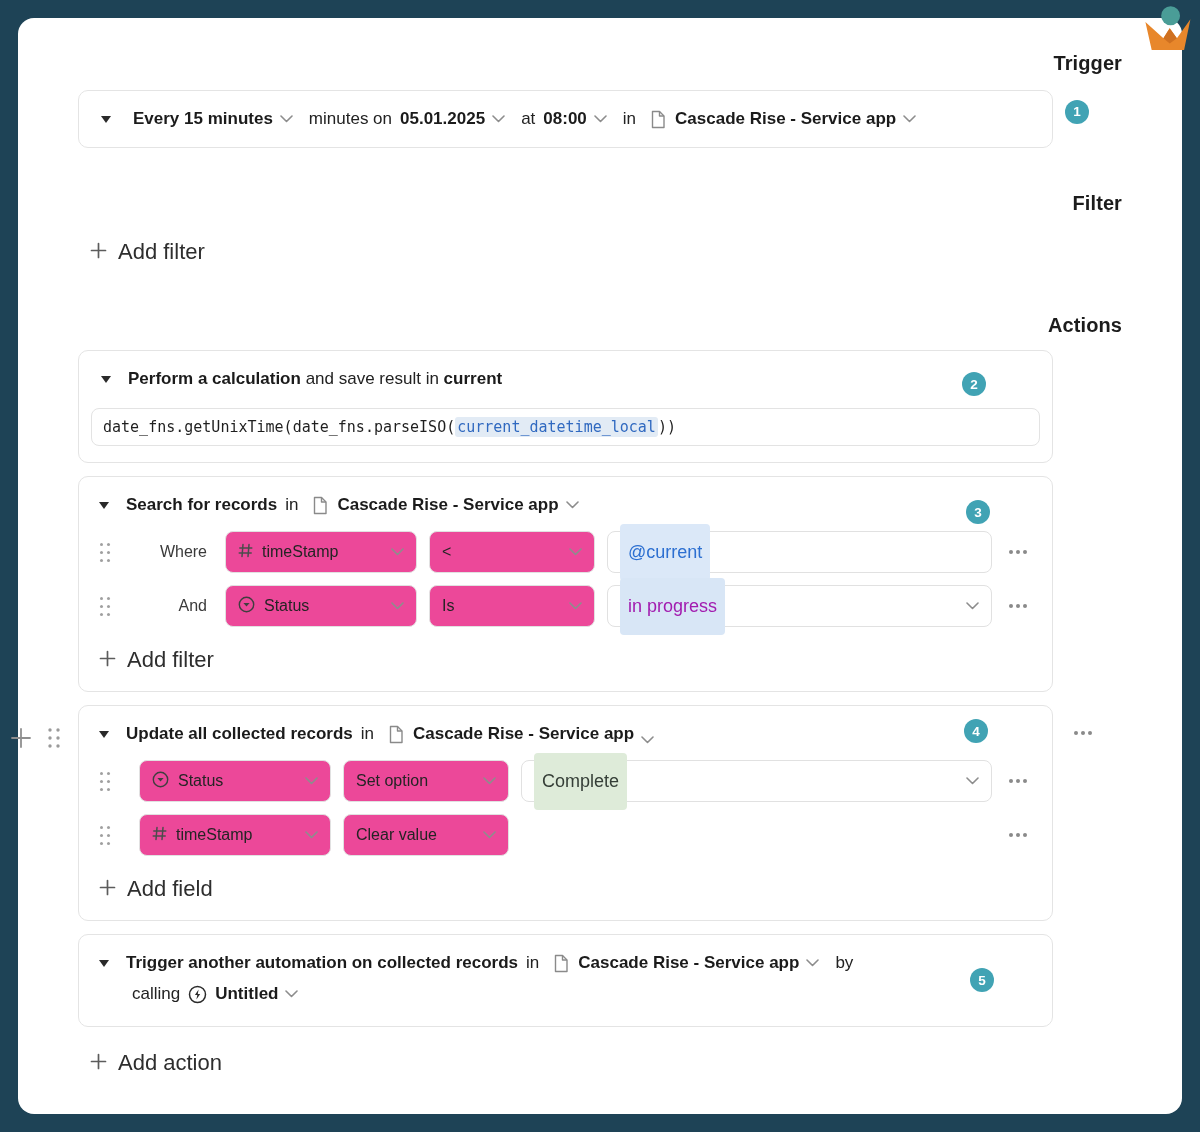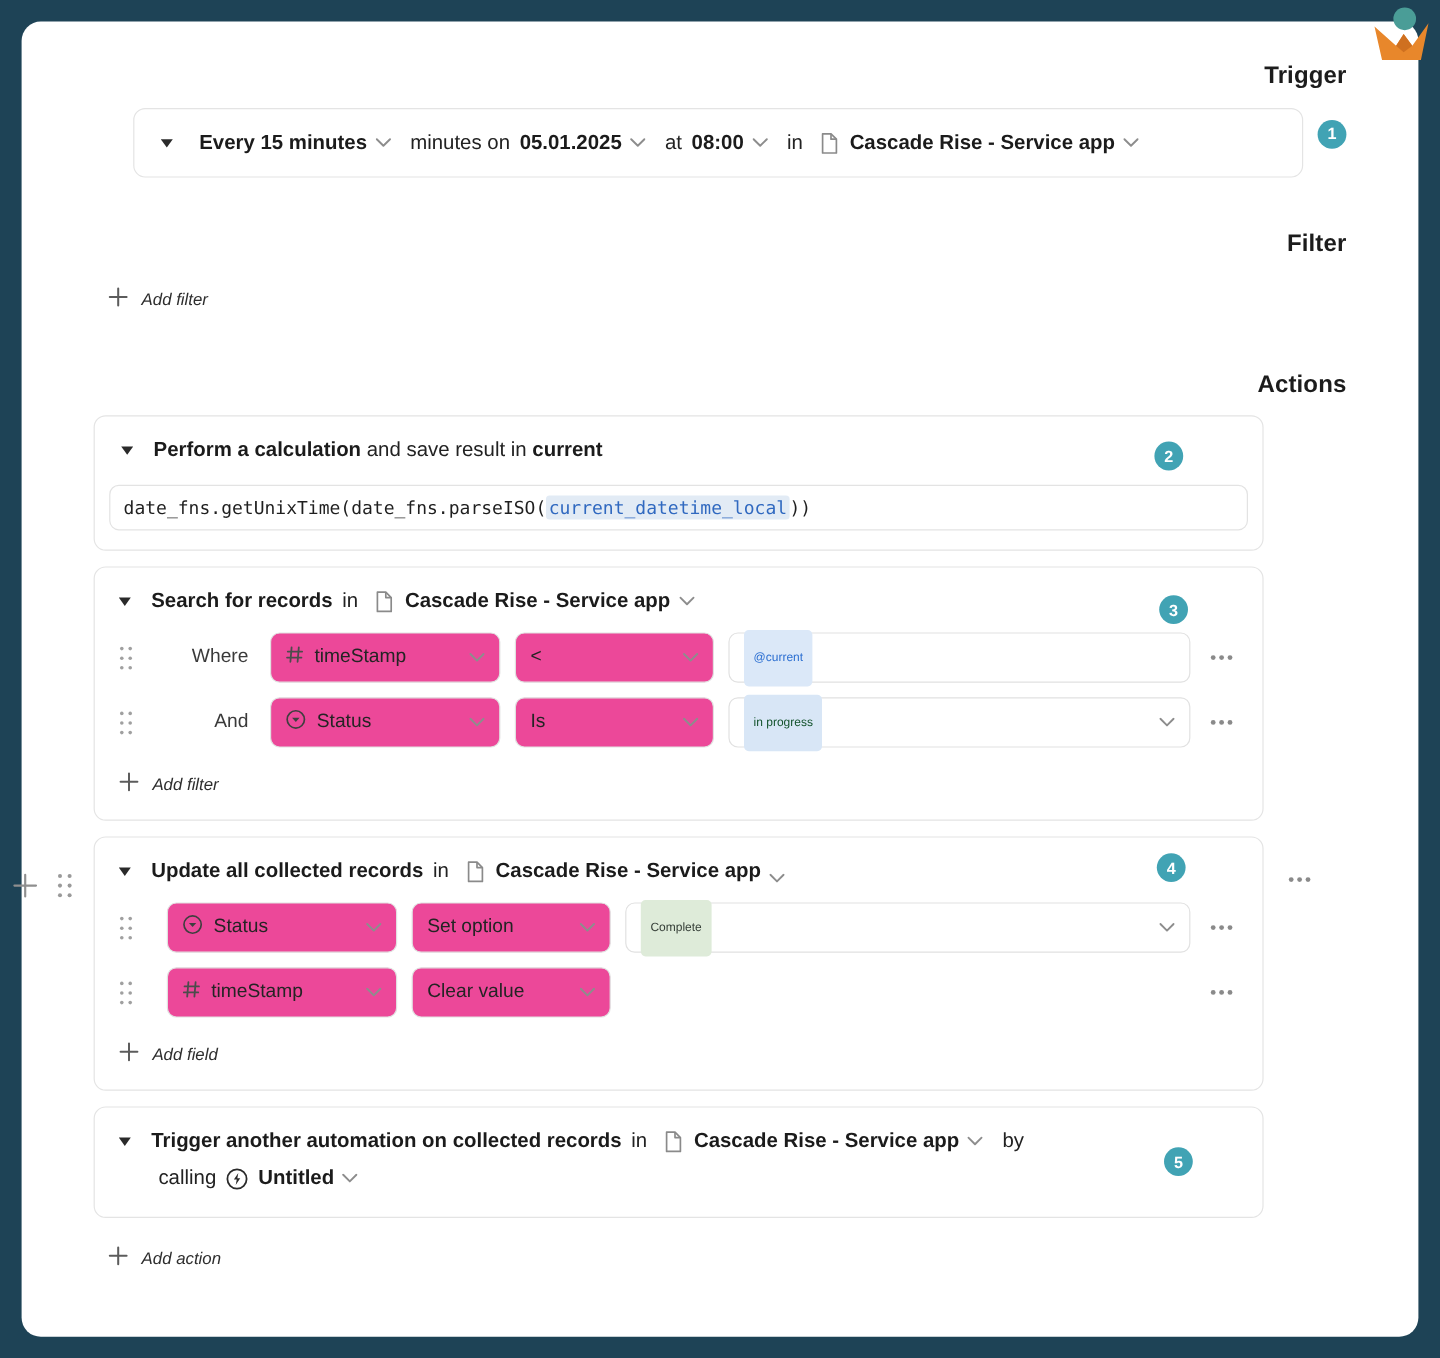--- a/index.html
+++ b/index.html
@@ -15,40 +15,40 @@
 
   .logo { position:absolute; top:4px; right:6px; width:54px; height:54px; z-index:5; }
 
   h2 { font-size:20px; font-weight:700; color:#1c1c1c; letter-spacing:.1px;text-align:right; }
 
   .box, .acard {
     width:975px; background:#fff;
     border:1px solid #e4e4e4; border-radius:10px;
   }
 
-  .content-row { display:flex; align-items:center;justify-content:flex-end; }
+  .content-row { display:flex; align-items:center; }
 
   
   .trigger-box { height:58px; display:flex; align-items:center; padding:0 22px; margin-top:15px; }
   .tri { width:0; height:0; border-left:5.5px solid transparent; border-right:5.5px solid transparent; border-top:7px solid #2a2a2a; flex:0 0 auto; }
   .hdr-text { font-size:17px; color:#222; display:flex; align-items:center; flex-wrap:wrap; row-gap:8px; }
   .b { font-weight:700; color:#1b1b1b; }
   .sp-l { margin-left:8px; } .sp-l2 { margin-left:16px; }
   .chev { display:inline-flex; margin-left:7px; flex:0 0 auto; }
   .icon-doc { display:inline-flex; margin-left:14px; margin-right:9px; flex:0 0 auto; }
 
   .badge {
     width:24px; height:24px; border-radius:50%; background:#41a3b4;
     color:#fff; font-size:13.5px; font-weight:700;
     display:flex; align-items:center; justify-content:center; flex:0 0 auto;
   }
   .trigger-badge { margin-left:12px; }
 
   
-  .add-btn { display:inline-flex; align-items:center; gap:11px; font-size:14px; color:#2e2e2e; cursor:pointer; background:none; border:none; font-family:inherit;font-style:italic; }
+  .add-btn { display:inline-flex; align-items:center; gap:11px; font-size:22px; color:#2e2e2e; cursor:pointer; background:none; border:none; font-family:inherit; }
 
   .sec-filter { margin-top:44px; }
   .sec-filter .add-btn { margin-top:24px; margin-left:12px; }
   .sec-actions { margin-top:49px; }
 
   
   .acard { position:relative; margin-top:13px; padding:18px 20px 18px 20px; }
   .acard.calc { padding:18px 12px 16px 12px; }
   .acard .hrow { display:flex; align-items:center; font-size:17px; color:#222; }
   .acard.calc .hrow { padding:0 10px; }
@@ -79,23 +79,23 @@
   .sel .lbl { margin-left:9px; }
   .sel .lbl.noicon { margin-left:0; }
   .sel .chev { margin-left:auto; }
   .w-field { width:192px; flex:0 0 auto; }
   .w-op { width:166px; flex:0 0 auto; }
   .vfield {
     flex:1 1 auto; height:42px; border:1px solid #e1e1e1; border-radius:8px;
     display:flex; align-items:center; padding:0 12px;
   }
   .vspacer { flex:1 1 auto; }
-  .chip { font-size:10px; border-radius:4px; padding:18px 8px; }
+  .chip { font-size:18px; border-radius:4px; padding:18px 8px; }
   .chip-blue-token { background:#dbe8f8; color:#2c6fd1; }
-  .chip-blue { background:#d8e6f6; color:#14532d; }
+  .chip-blue { background:#d8e6f6; color:#a21caf; }
   .chip-green { background:#deebd9; color:#353e37; }
 
   .menu { width:28px; display:flex; justify-content:center; flex:0 0 auto; cursor:pointer; }
   .menu i { display:block; width:4px; height:4px; border-radius:50%; background:#8a8a8a; box-shadow:7px 0 0 #8a8a8a, 14px 0 0 #8a8a8a; margin-right:14px; }
 
   .acard .add-btn { margin-top:20px; }
   .line2 { display:flex; align-items:center; font-size:17px; color:#222; margin-top:11px; margin-left:33px; }
   .icon-bolt { display:inline-flex; margin:0 8px; }
 
   .sec-actions > .add-btn { margin-top:23px; margin-left:12px; }

